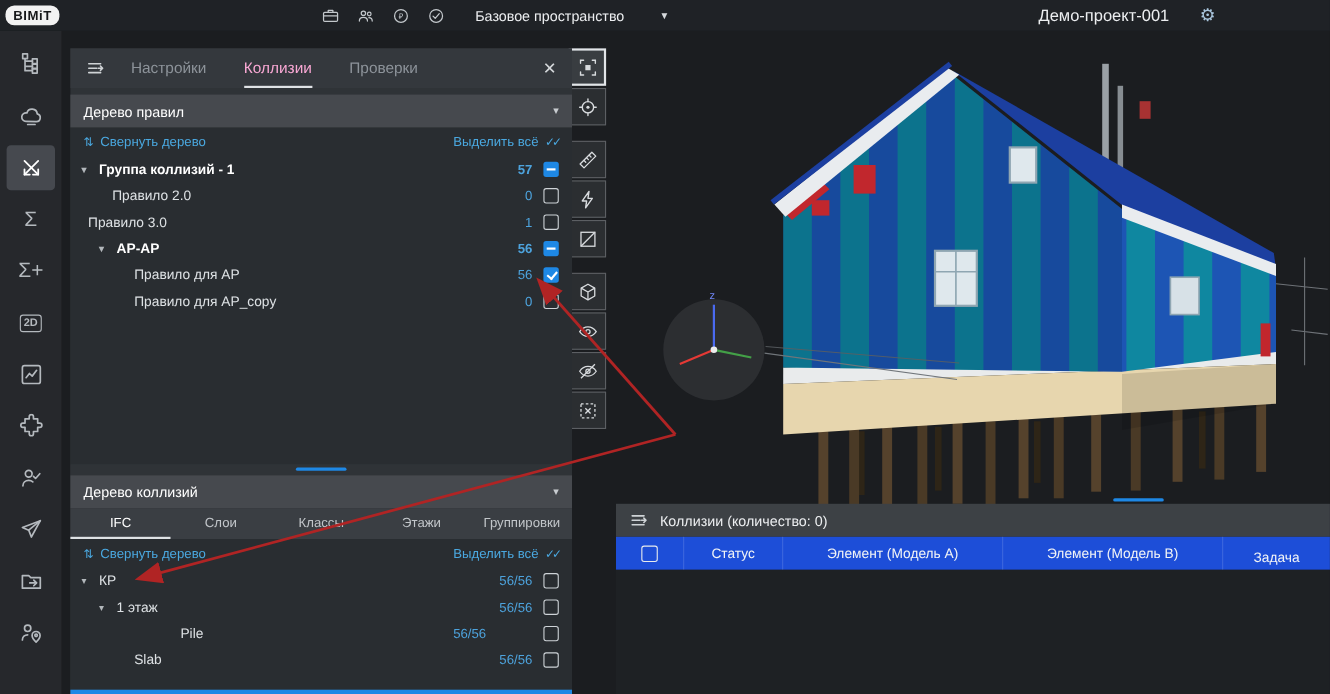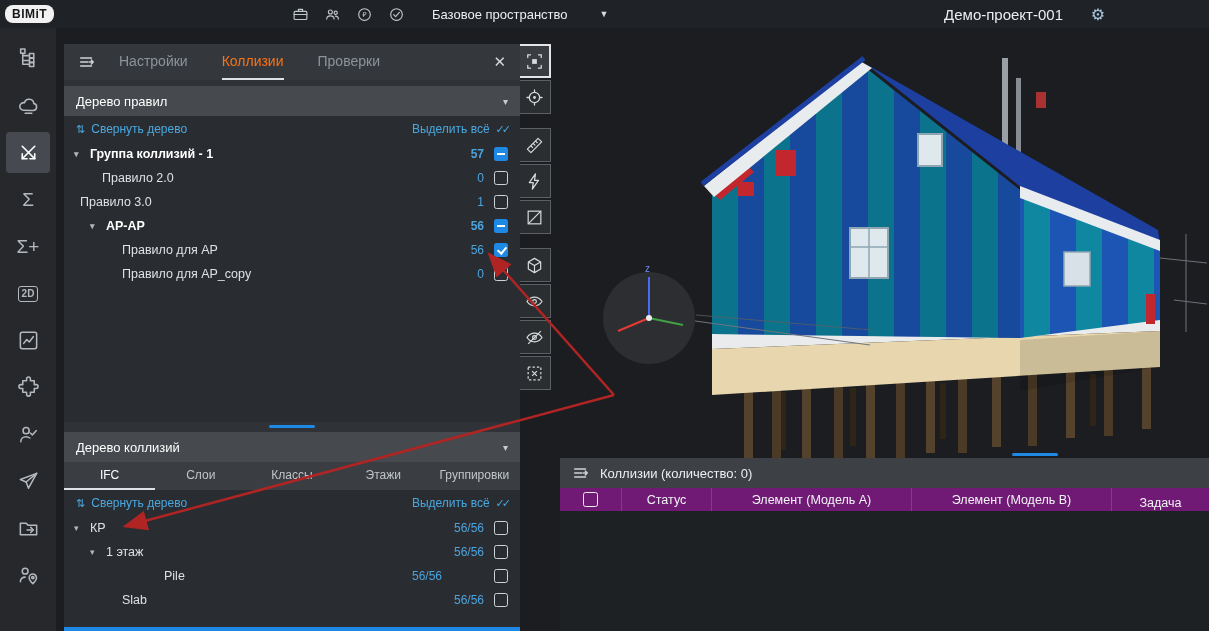--- a/index.html
+++ b/index.html
@@ -33,21 +33,21 @@
   .tool svg{width:19px;height:19px;display:block;}
   .tool.active{border:2px solid #e2e5e8;background:#393d41;}
   .tool.gap{margin-top:12px;}
   
   .left-panel{position:absolute;left:64px;top:44px;width:456px;bottom:0;background:#2f3337;z-index:6;display:flex;flex-direction:column;}
   .panel-tabs{height:36px;flex:none;background:#34383d;display:flex;align-items:center;padding:0 14px;}
   .pmenu{color:#cfd3d6;display:flex;cursor:pointer;}
   .pmenu svg{width:18px;height:18px;display:block;}
   .ptab-list{display:flex;height:100%;margin-left:6px;}
   .ptab{margin:0 17px;display:flex;align-items:center;color:#8d939a;font-size:14px;border-bottom:2px solid transparent;box-sizing:border-box;cursor:pointer;white-space:nowrap;}
-  .ptab.active{color:#f97316;border-bottom-color:#dfe2e5;}
+  .ptab.active{color:#f9a8d4;border-bottom-color:#dfe2e5;}
   .pclose{margin-left:auto;color:#d5d8db;font-size:15px;cursor:pointer;}
   .spacer6{height:6px;flex:none;}
   .section-header{height:30px;flex:none;background:#46494e;display:flex;align-items:center;padding:0 12px;color:#fff;font-size:13px;cursor:pointer;}
   .hdr-caret{margin-left:auto;color:#c8ccd0;font-size:10px;}
   .tree{background:#292d31;overflow:hidden;}
   .tree1{height:306px;flex:none;}
   .tree2{flex:1;}
   .divider{height:10px;flex:none;background:#2f3337;position:relative;cursor:row-resize;}
   .handle{position:absolute;left:50%;top:3px;transform:translateX(-50%);width:46px;height:3px;background:#1e88e5;border-radius:2px;}
   .subtabs{height:28px;flex:none;background:#3a3e43;display:flex;}
@@ -66,21 +66,21 @@
   .cb{width:14px;height:14px;flex:none;border-radius:2.5px;position:relative;box-sizing:border-box;cursor:pointer;}
   .cb.empty{border:1.5px solid #ced3d7;}
   .cb.indeterminate{background:#1e88e5;}
   .cb.indeterminate::after{content:"";position:absolute;left:3px;right:3px;top:6px;height:2px;background:#fff;}
   .cb.checked{background:#1e88e5;}
   .cb.checked::after{content:"";position:absolute;left:4.5px;top:1.5px;width:4px;height:7px;border:solid #fff;border-width:0 2px 2px 0;transform:rotate(40deg);}
   .panel-bottom-bar{height:4px;flex:none;background:#1e88e5;}
   
   .collisions-panel{position:absolute;left:560px;top:458px;right:0;bottom:0;z-index:6;display:flex;flex-direction:column;}
   .cp-header{height:30px;flex:none;background:#3d4145;display:flex;align-items:center;gap:10px;padding:0 12px;color:#eceef0;font-size:13px;}
-  .cp-thead{height:23px;flex:none;background:#701a75;display:flex;}
+  .cp-thead{height:30px;flex:none;background:#1d4ed8;display:flex;}
   .cp-cell{display:flex;align-items:center;justify-content:center;color:#f2f4f6;font-size:12.5px;border-right:1px solid rgba(255,255,255,.14);box-sizing:border-box;}
   .cp-cell:last-child{border-right:none;margin-top:7px;}
   .cp-check{width:62px;flex:none;}
   .cp-body{flex:1;background:#1e2124;}
   .cb.header{border:1.5px solid #e8ebed;width:15px;height:15px;}
   .blue-handle-top{position:absolute;left:1012px;top:453px;width:46px;height:3px;background:#1e88e5;border-radius:2px;z-index:7;}
   
   .arrows{position:absolute;left:0;top:0;width:1209px;height:631px;z-index:30;pointer-events:none;}
 </style>
 </head>

